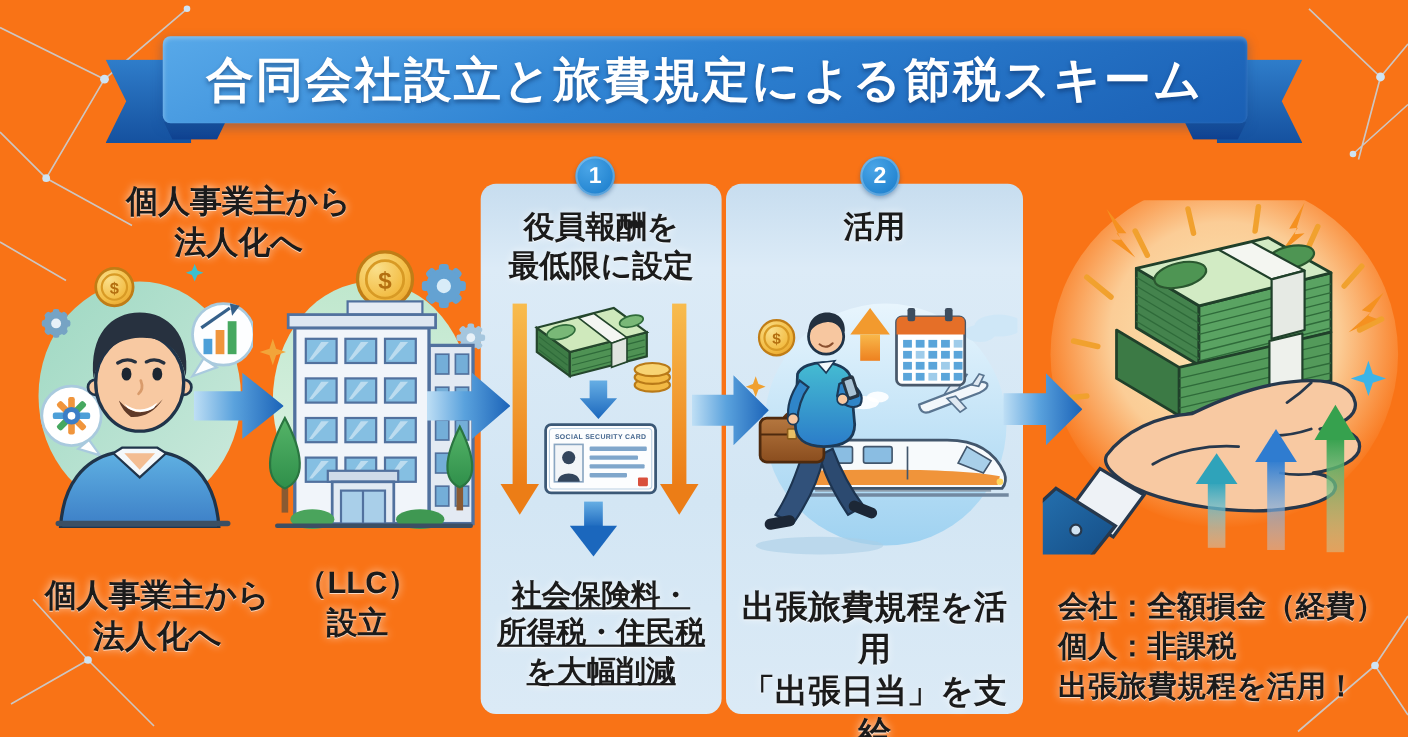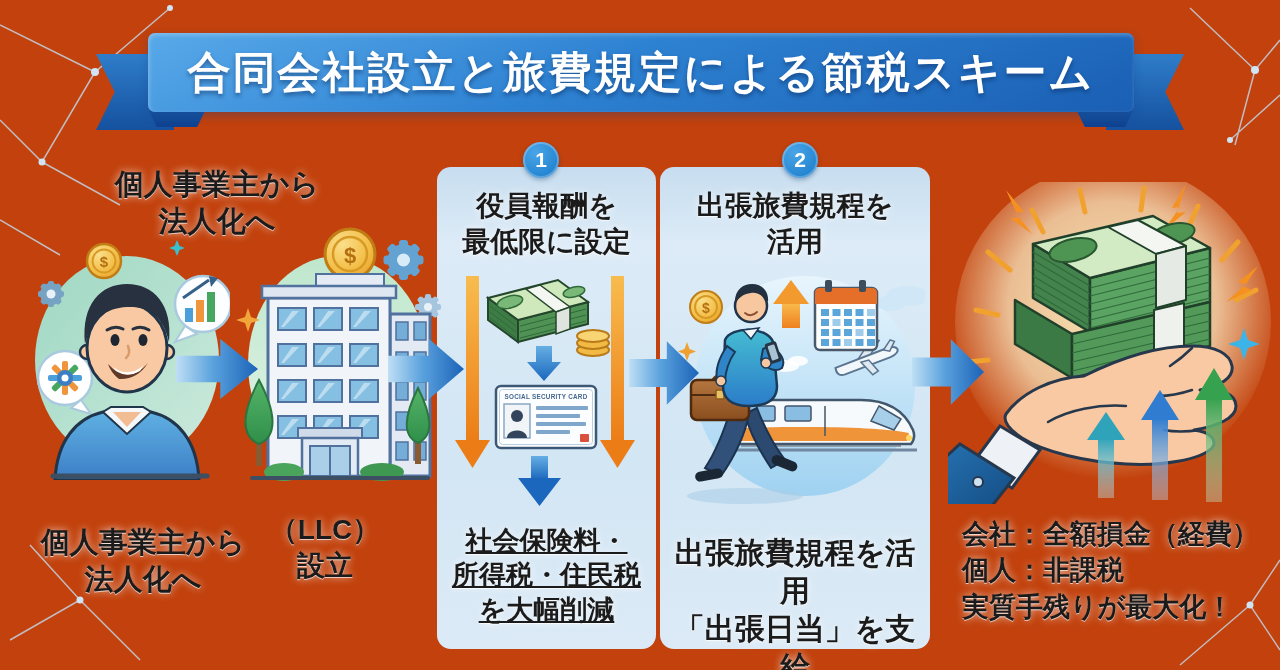--- a/index.html
+++ b/index.html
@@ -1,17 +1,17 @@
 <!DOCTYPE html>
 <html><head>
 <meta charset="utf-8">
 <style>
   html,body{margin:0;padding:0;}
   body{font-family:"Liberation Sans","DejaVu Sans",sans-serif;}
-  #canvas{position:relative;width:1280px;height:670px;background:#c2410c;overflow:hidden;}
+  #canvas{position:relative;width:1280px;height:670px;background:#f97316;overflow:hidden;}
   svg{display:block;}
   .abs{position:absolute;}
 
   
   .ribbon-main{position:absolute;left:148px;top:33px;width:986px;height:79px;border-radius:7px;
     background:linear-gradient(155deg,#58a9e9 0%,#2e82d2 45%,#1a5fb4 100%);
     box-shadow:0 4px 10px rgba(20,70,140,.35), inset 1px 2px 4px rgba(255,255,255,.28);
     display:flex;align-items:center;justify-content:center;z-index:6;}
   .ribbon-title{font-size:43px;font-weight:800;color:#ffffff;letter-spacing:2px;white-space:nowrap;
     text-shadow:0 3px 4px rgba(8,40,90,.5);}
@@ -91,37 +91,36 @@
   <div class="panel" style="left:660px;width:270px;"></div>
 
   <div class="badge" style="left:523px;">1</div>
   <div class="badge" style="left:782px;">2</div>
 
   <div class="label f28" style="left:437px;top:188px;width:219px;z-index:7;">
     <div>役員報酬を</div>
     <div>最低限に設定</div>
   </div>
   <div class="label f28" style="left:660px;top:188px;width:270px;z-index:7;">
-    <div>出張旅費規程を</div>
     <div>活用</div>
   </div>
 
   <div class="label f27" style="left:437px;top:524px;width:219px;text-decoration:underline;">
     <div>社会保険料・</div>
     <div>所得税・住民税</div>
     <div>を大幅削減</div>
   </div>
   <div class="label f26" style="left:660px;top:534px;width:270px;">
     <div>出張旅費規程を活用</div>
     <div>「出張日当」を支給</div>
   </div>
-  <div class="label f27" style="left:962px;top:516px;width:318px;text-align:left;line-height:1.35;">
+  <div class="label f27" style="left:962px;top:533px;width:318px;text-align:left;line-height:1.35;">
     <div>会社：全額損金（経費）</div>
     <div>個人：非課税</div>
-    <div>実質手残りが最大化！</div>
+    <div>出張旅費規程を活用！</div>
   </div>
 
   <div class="flow-arrow" style="left:176px;top:334px;width:82px;height:70px;"></div>
   <div class="flow-arrow" style="left:388px;top:334px;width:76px;height:70px;"></div>
   <div class="flow-arrow" style="left:629px;top:336px;width:70px;height:74px;"></div>
   <div class="flow-arrow" style="left:912px;top:334px;width:72px;height:76px;"></div>
 
   <svg class="illus" style="left:25px;top:228px;" width="205" height="252" viewBox="0 0 205 252">
     <defs>
       <linearGradient id="p-blob" x1="0" y1="0" x2="1" y2="1">

